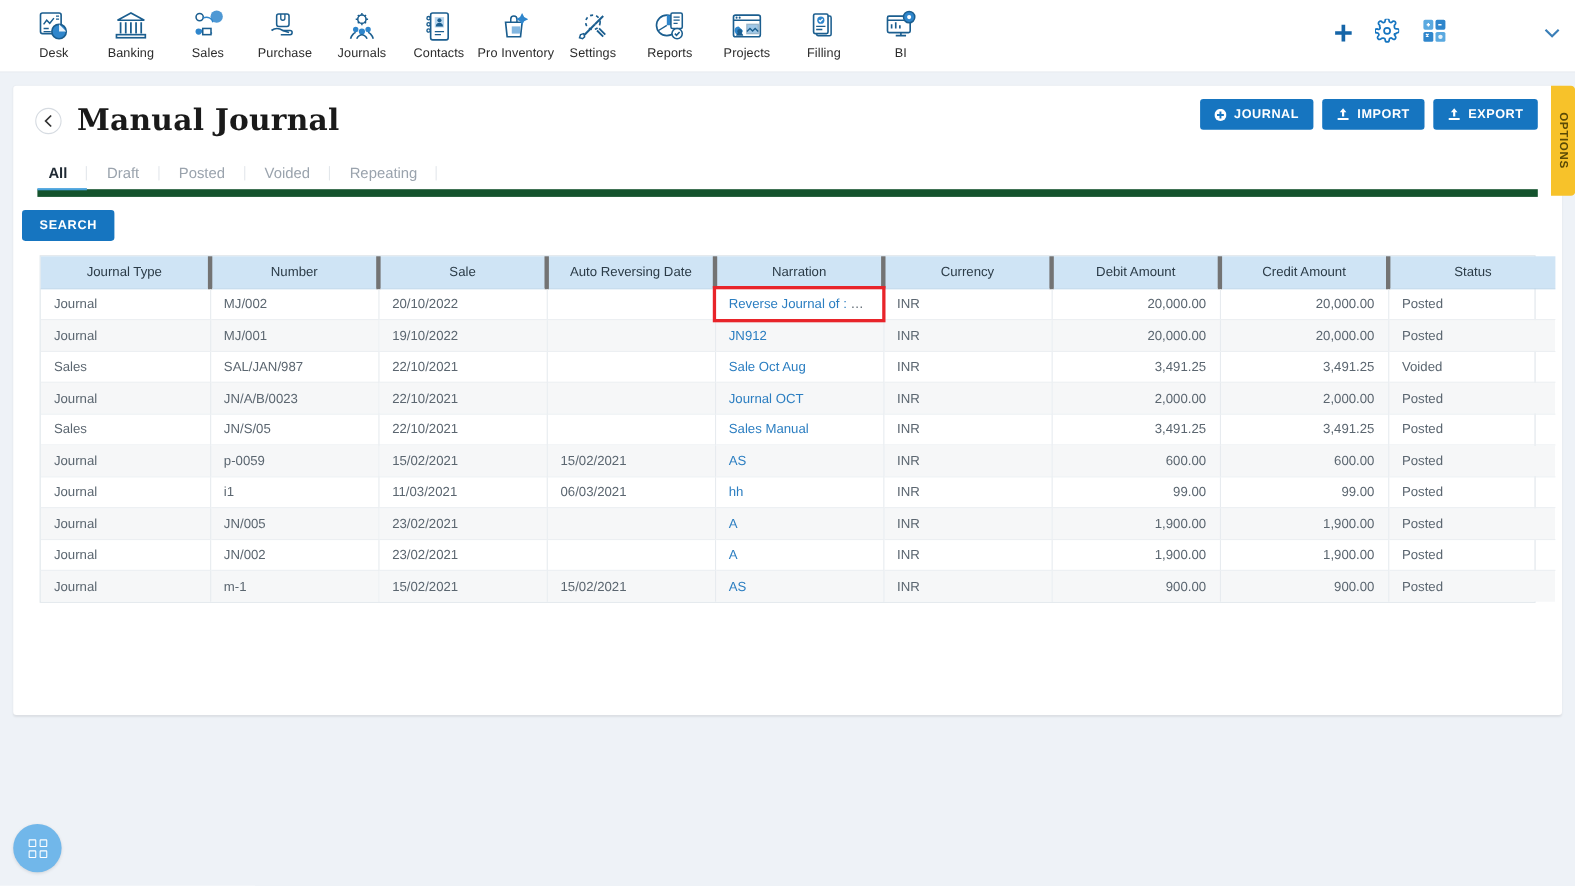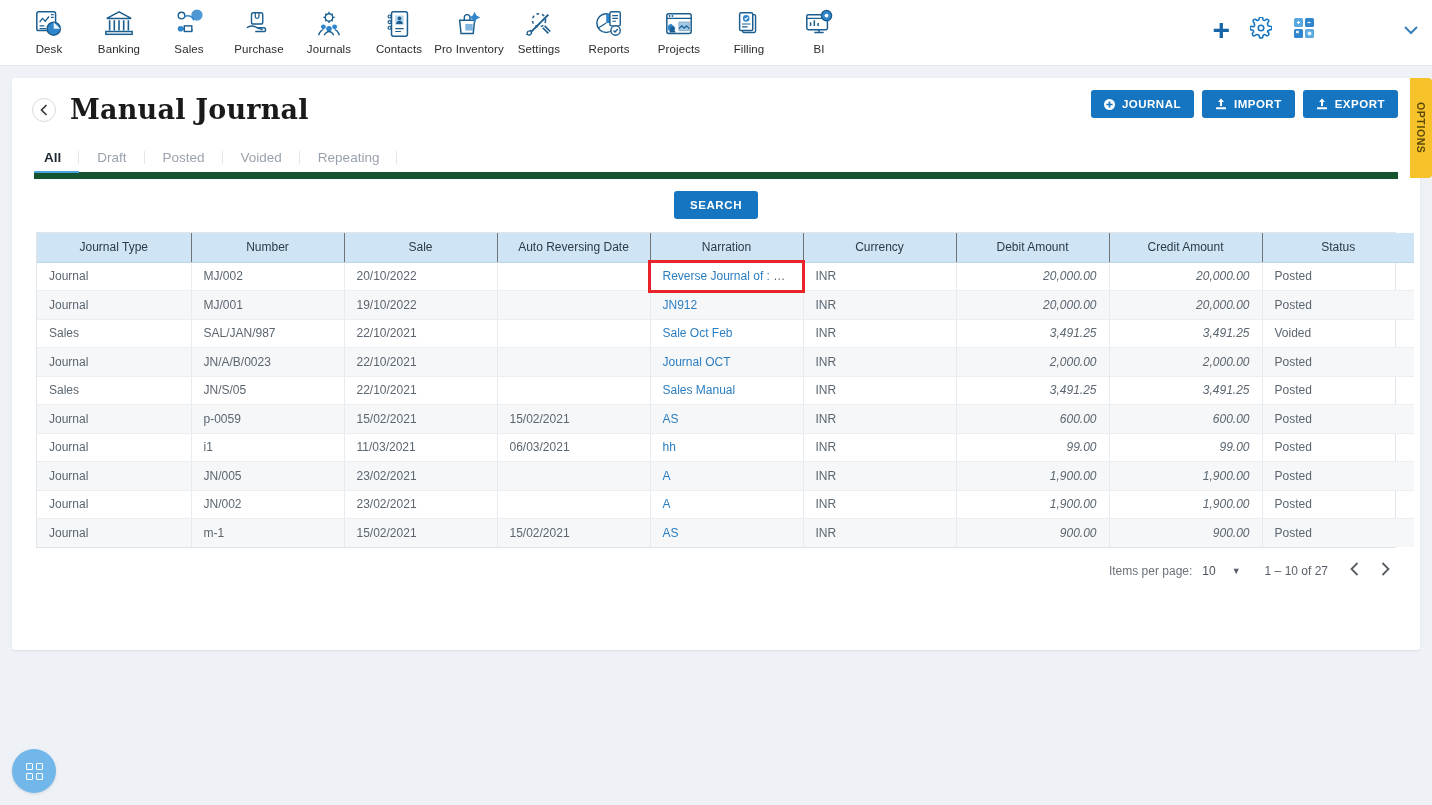--- a/index.html
+++ b/index.html
@@ -115,60 +115,60 @@
     width:1px; background:#e3e7eb;
   }
   .tab.active { color: #1f2933; font-weight: 600; }
   .tab.active::before {
     content:""; position:absolute; left:0; right:0; bottom:-1px;
     height:2px; background:#4ba3dd;
   }
 
   
   .search-row {
-    display:flex; justify-content:center;
-    padding: 12px 22px 0 22px;
+    display:flex; justify-content:flex-start;
+    padding: 12px 22px 0 8px;
   }
   .search-btn {
     background:#1675c0; color:#fff; border:none; border-radius:3px;
     font-size:11.5px; font-weight:700; letter-spacing:.6px;
     height:28px; padding:0 16px; cursor:pointer;
     font-family:"Liberation Sans", sans-serif;
   }
 
   
   .table-wrap { margin: 13px 24px 0 24px; border:1px solid #dfe5ea; }
   table { border-collapse: collapse; width: 100%; table-layout: fixed; }
   thead th {
     background: #cfe4f5;
     color: #2b3b47;
     font-size: 12px;
     font-weight: 400;
     height: 29px;
     text-align: center;
-    border-right: 1px solid #737373;
+    border-right: 4px solid #737373;
     border-bottom: 1px solid #bcd6ea;
     padding: 0 6px;
   }
   thead th:last-child { border-right: none; }
   tbody td {
     height: 28.5px;
     font-size: 12px;
     color: #5b6670;
     padding: 0 12px;
     border-right: 1px solid #e7ebef;
     border-bottom: 1px solid #eceff2;
     white-space: nowrap;
     overflow: hidden;
     text-overflow: ellipsis;
   }
   tbody td:last-child { border-right: none; }
   tbody tr:nth-child(even) { background: #f6f7f8; }
   tbody tr:last-child td { border-bottom: none; }
-  td.num { text-align: right; font-style: italic; }
+  td.num { text-align: right; }
   td.link a { color: #2b7ec1; text-decoration: none; cursor: pointer; }
   td.narration { position: relative; }
   td.narration.highlight {
     outline: 3px solid #e8242a;
     outline-offset: -1px;
     background: #ffffff;
     z-index: 3;
   }
 
   
@@ -535,21 +535,21 @@
             <td>INR</td>
             <td class="num">20,000.00</td>
             <td class="num">20,000.00</td>
             <td>Posted</td>
           </tr>
           <tr>
             <td>Sales</td>
             <td>SAL/JAN/987</td>
             <td>22/10/2021</td>
             <td></td>
-            <td class="narration link"><a>Sale Oct Feb</a></td>
+            <td class="narration link"><a>Sale Oct Aug</a></td>
             <td>INR</td>
             <td class="num">3,491.25</td>
             <td class="num">3,491.25</td>
             <td>Voided</td>
           </tr>
           <tr>
             <td>Journal</td>
             <td>JN/A/B/0023</td>
             <td>22/10/2021</td>
             <td></td>
@@ -622,36 +622,20 @@
             <td class="narration link"><a>AS</a></td>
             <td>INR</td>
             <td class="num">900.00</td>
             <td class="num">900.00</td>
             <td>Posted</td>
           </tr>
         </tbody>
     </table>
   </div>
 
-  <div class="pager">
-    <span class="ipp-label">Items per page:</span>
-    <span class="ipp-val">10</span>
-    <span class="caret">▼</span>
-    <span class="range">1 – 10 of 27</span>
-    <span class="arrow">
-      <svg width="9" height="14" viewBox="0 0 9 14" fill="none" stroke="#555c63" stroke-width="1.8">
-        <path d="M7.5 1L1.5 7l6 6"></path>
-      </svg>
-    </span>
-    <span class="arrow">
-      <svg width="9" height="14" viewBox="0 0 9 14" fill="none" stroke="#555c63" stroke-width="1.8">
-        <path d="M1.5 1l6 6-6 6"></path>
-      </svg>
-    </span>
-  </div>
 </div>
 
 <div class="fab">
   <span class="sq">
     <i></i>
       <i></i>
       <i></i>
       <i></i>
   </span>
 </div>

